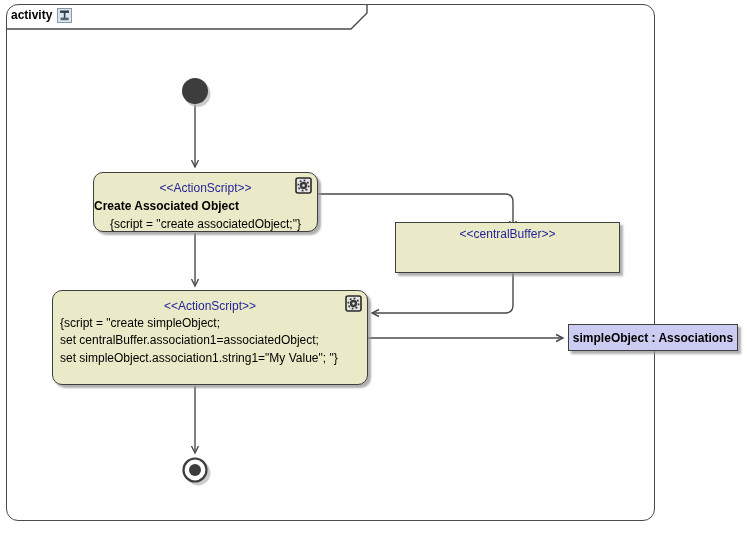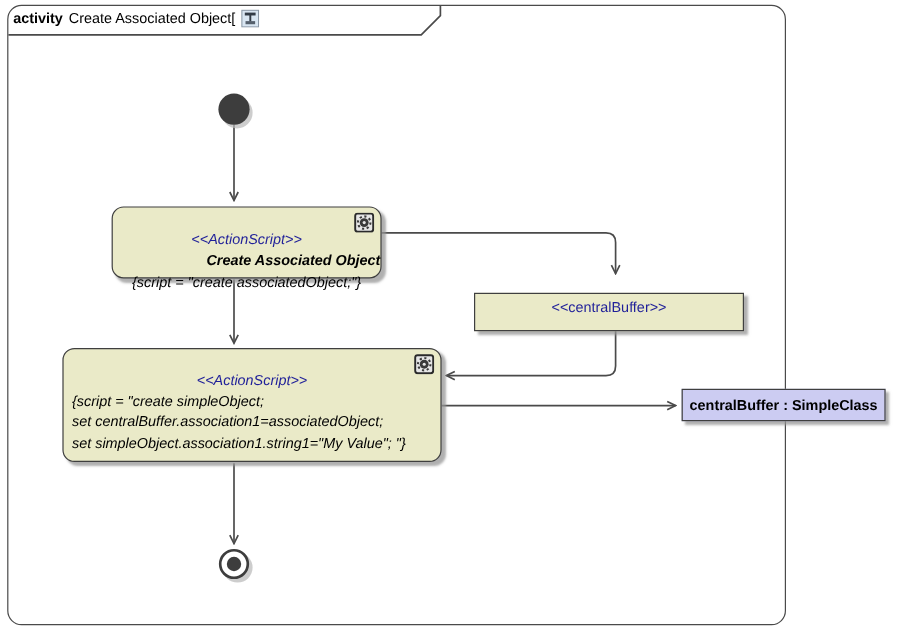--- a/index.html
+++ b/index.html
@@ -20,23 +20,23 @@
   
   #edges{position:absolute;left:0;top:0;z-index:1;}
   #edges path.edge{fill:none;stroke:var(--line);stroke-width:1.4;}
   
   .node{
     position:absolute;z-index:2;box-sizing:border-box;
     background:var(--node-fill);border:1.5px solid var(--node-border);
     box-shadow:3px 3px 2px 0 rgba(150,150,150,0.75);
     font-size:12px;white-space:nowrap;
   }
-  .action{border-radius:10px;padding-top:17px;font-style:italic;}
+  .action{border-radius:10px;padding-top:6px;}
   .stereo{color:var(--stereotype-text);text-align:center;line-height:18px;}
-  .nname{font-weight:bold;text-align:right;line-height:18px;}
+  .nname{font-weight:bold;text-align:left;line-height:18px;}
   .script-c{text-align:center;line-height:18px;}
   .script-l{text-align:left;padding-left:7px;line-height:17.3px;}
   #action2 .stereo,#action2 .nname{line-height:18px;}
   #buffer{padding-top:3px;}
   #buffer .stereo,#buffer .nname{line-height:16px;}
   #object-simple{
     background:var(--object-fill);display:flex;align-items:center;justify-content:center;
     font-weight:bold;
   }
   .gear{position:absolute;top:4px;right:5px;width:17px;height:17px;}
@@ -71,55 +71,54 @@
 
     <g>
       <circle cx="198" cy="473" r="12.5" fill="#B8B8B8" opacity="0.7"></circle>
       <circle cx="195" cy="470" r="11.5" fill="#FFFFFF" stroke="#3D3D3D" stroke-width="2.2"></circle>
       <circle cx="195" cy="470" r="6" fill="#3D3D3D"></circle>
     </g>
   </svg>
 
   <div id="tab-text">
     <span class="kw">activity</span>
-    <span>Create Associated Object[</span>
     <svg width="15" height="15" viewBox="0 0 15 15">
       <rect x="0.5" y="0.5" width="14" height="14" fill="#D9E6F2" stroke="#8A97A5"></rect>
       <rect x="3" y="2.5" width="9" height="2.4" fill="#323B46"></rect>
       <rect x="6.8" y="4" width="1.6" height="6" fill="#323B46"></rect>
       <rect x="3.6" y="9.6" width="8" height="2.6" fill="#55606C"></rect>
     </svg>
   </div>
 
   <div id="action1" class="node action" style="left:93px;top:172px;width:225px;height:60px;">
     <div class="stereo">&lt;&lt;ActionScript&gt;&gt;</div>
     <div class="nname">Create Associated Object</div>
     <div class="script-c">{script = "create associatedObject;"}</div>
     <svg class="gear" viewBox="0 0 17 17">
       <rect x="1" y="1" width="15" height="15" rx="2" fill="#E6E6E6" stroke="#2A2A2A" stroke-width="1.6"></rect>
       <circle cx="8.5" cy="8.5" r="5.2" fill="none" stroke="#3A3A3A" stroke-width="1.7" stroke-dasharray="1.8 2.2"></circle>
       <circle cx="8.5" cy="8.5" r="3.7" fill="#3A3A3A"></circle>
       <circle cx="8.5" cy="8.5" r="1.3" fill="#E6E6E6"></circle>
     </svg>
   </div>
 
-  <div id="buffer" class="node" style="left:395px;top:244px;width:225px;height:32px;">
+  <div id="buffer" class="node" style="left:395px;top:222px;width:225px;height:51px;">
     <div class="stereo">&lt;&lt;centralBuffer&gt;&gt;</div>
   </div>
 
   <div id="action2" class="node action" style="left:52px;top:290px;width:316px;height:95px;">
     <div class="stereo">&lt;&lt;ActionScript&gt;&gt;</div>
     <div class="script-l">{script = "create simpleObject;</div>
     <div class="script-l">set centralBuffer.association1=associatedObject;</div>
     <div class="script-l">set simpleObject.association1.string1="My Value"; "}</div>
     <svg class="gear" viewBox="0 0 17 17">
       <rect x="1" y="1" width="15" height="15" rx="2" fill="#E6E6E6" stroke="#2A2A2A" stroke-width="1.6"></rect>
       <circle cx="8.5" cy="8.5" r="5.2" fill="none" stroke="#3A3A3A" stroke-width="1.7" stroke-dasharray="1.8 2.2"></circle>
       <circle cx="8.5" cy="8.5" r="3.7" fill="#3A3A3A"></circle>
       <circle cx="8.5" cy="8.5" r="1.3" fill="#E6E6E6"></circle>
     </svg>
   </div>
 
   <div id="object-simple" class="node" style="left:568px;top:324px;width:170px;height:27px;">
-    <span>centralBuffer : SimpleClass</span>
+    <span>simpleObject : Associations</span>
   </div>
 
 </div>
 
 </body></html>

